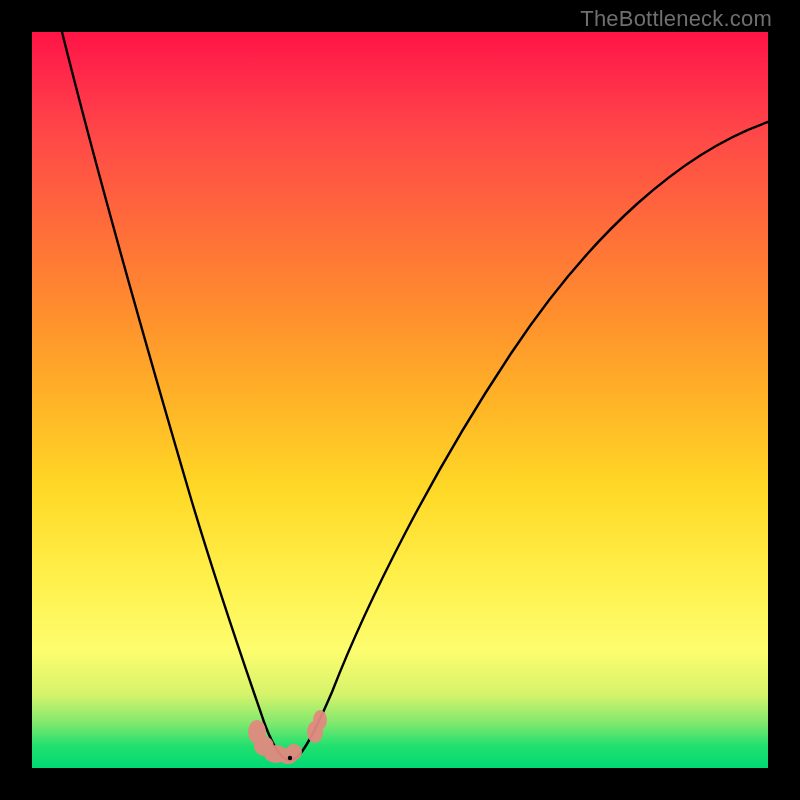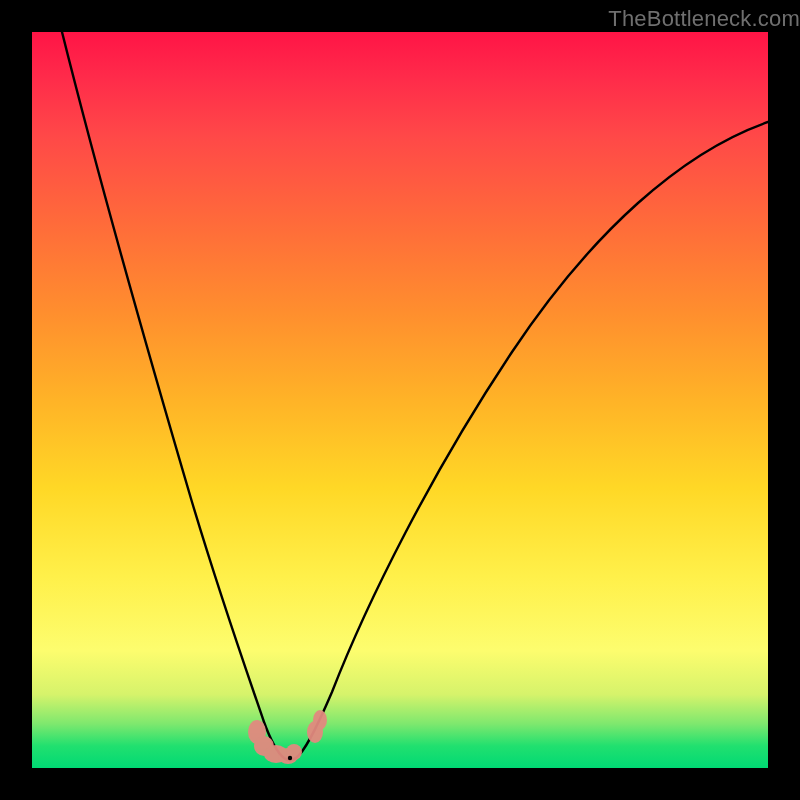--- a/index.html
+++ b/index.html
@@ -39,21 +39,21 @@
       #fdfd6e 84%,
       #d6f36b 90%,
       #7ee86e 94%,
       #21e06f 97%,
       #00d974 100%
     );
   }
   .watermark {
     position: absolute;
     top: 6px;
-    right: 0;
+    right: 28px;
     color: #6f6f6f;
     font-size: 22px;
     letter-spacing: 0.2px;
     font-weight: 400;
   }
   svg.curves {
     position: absolute;
     left: 0;
     top: 0;
     width: 736px;

